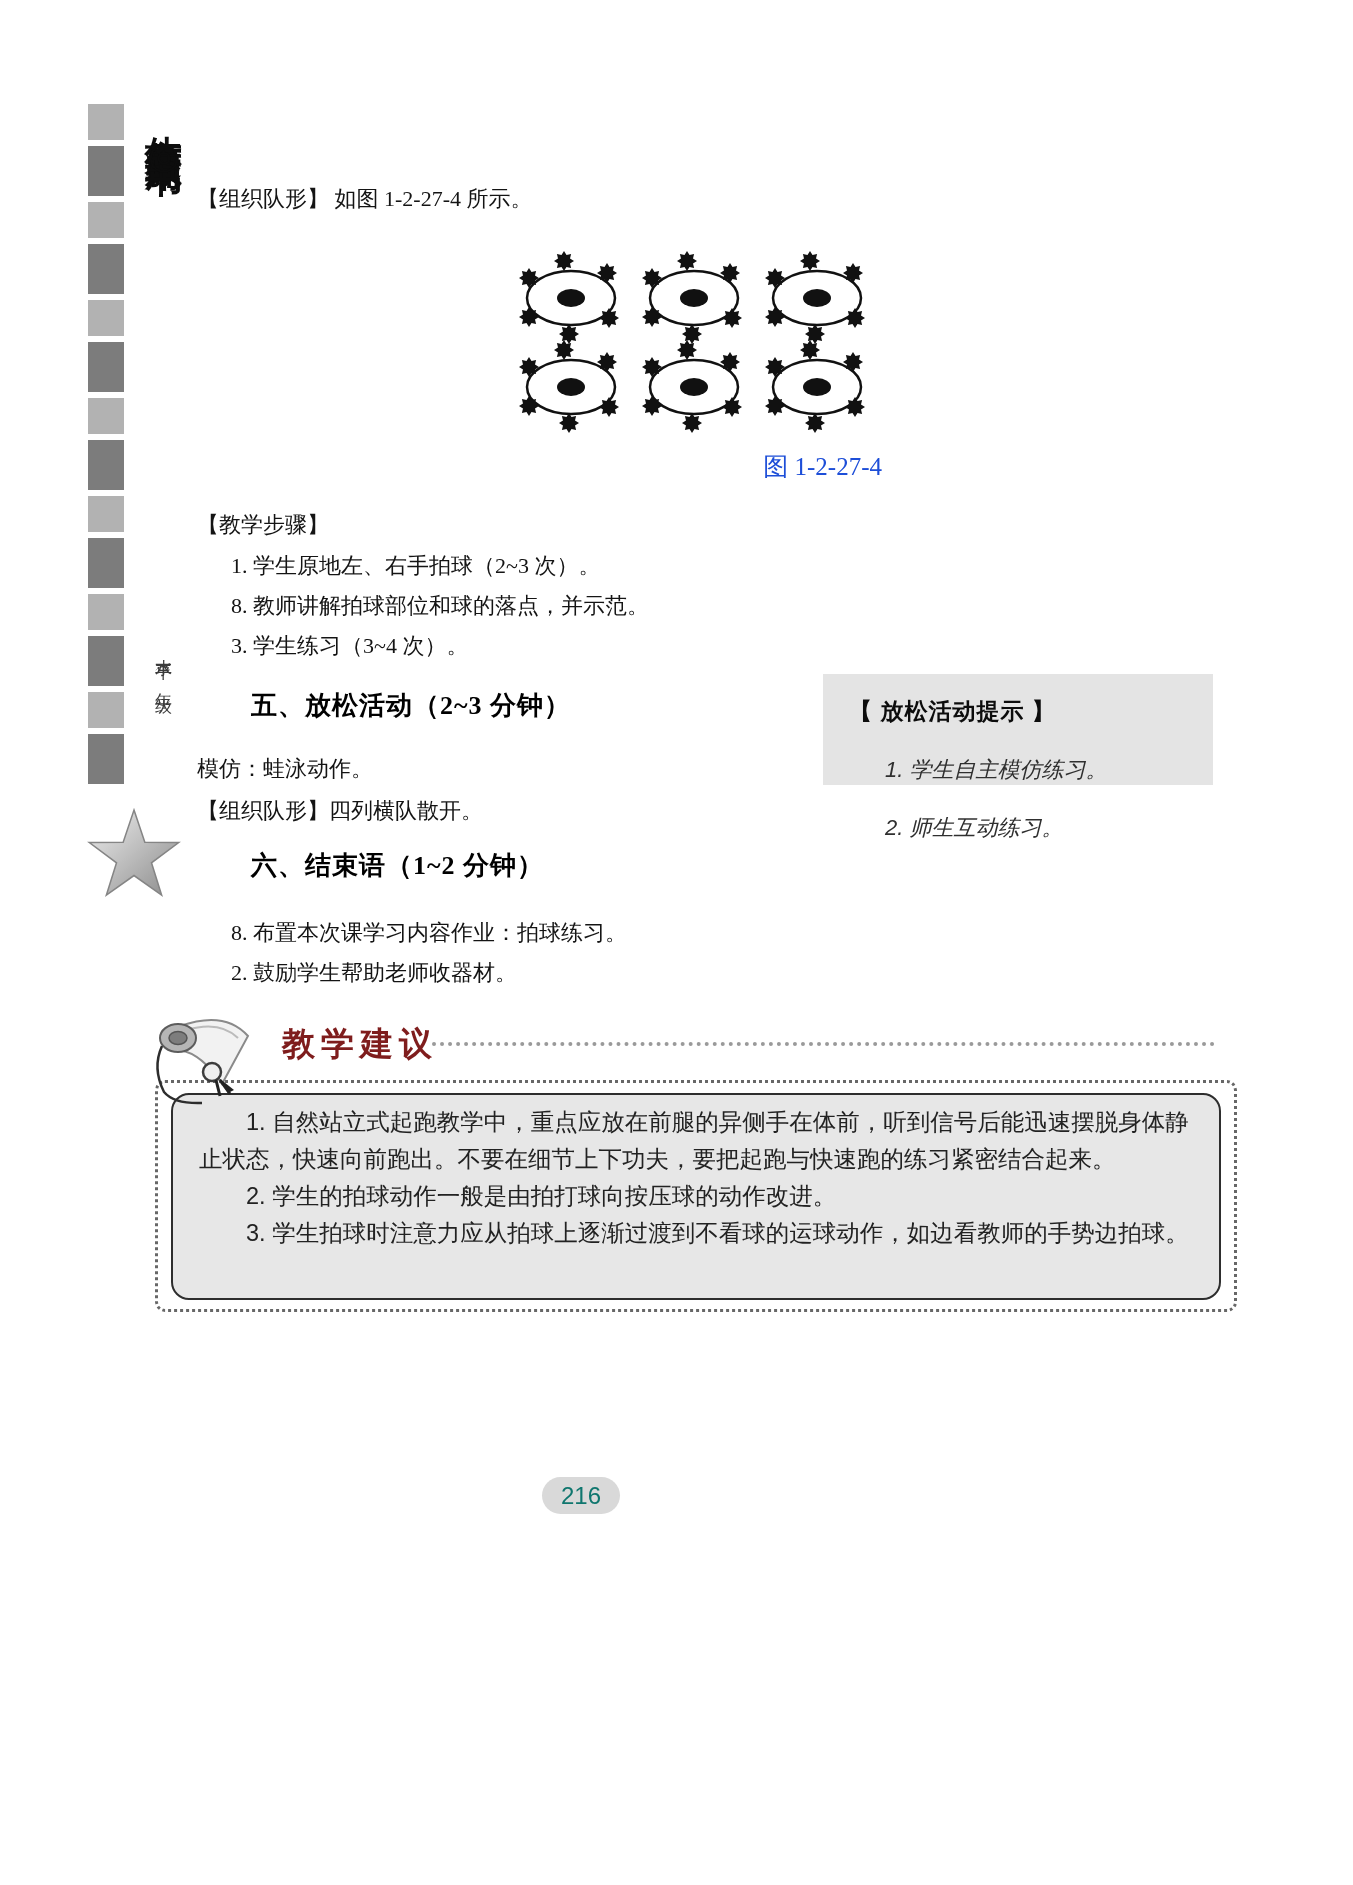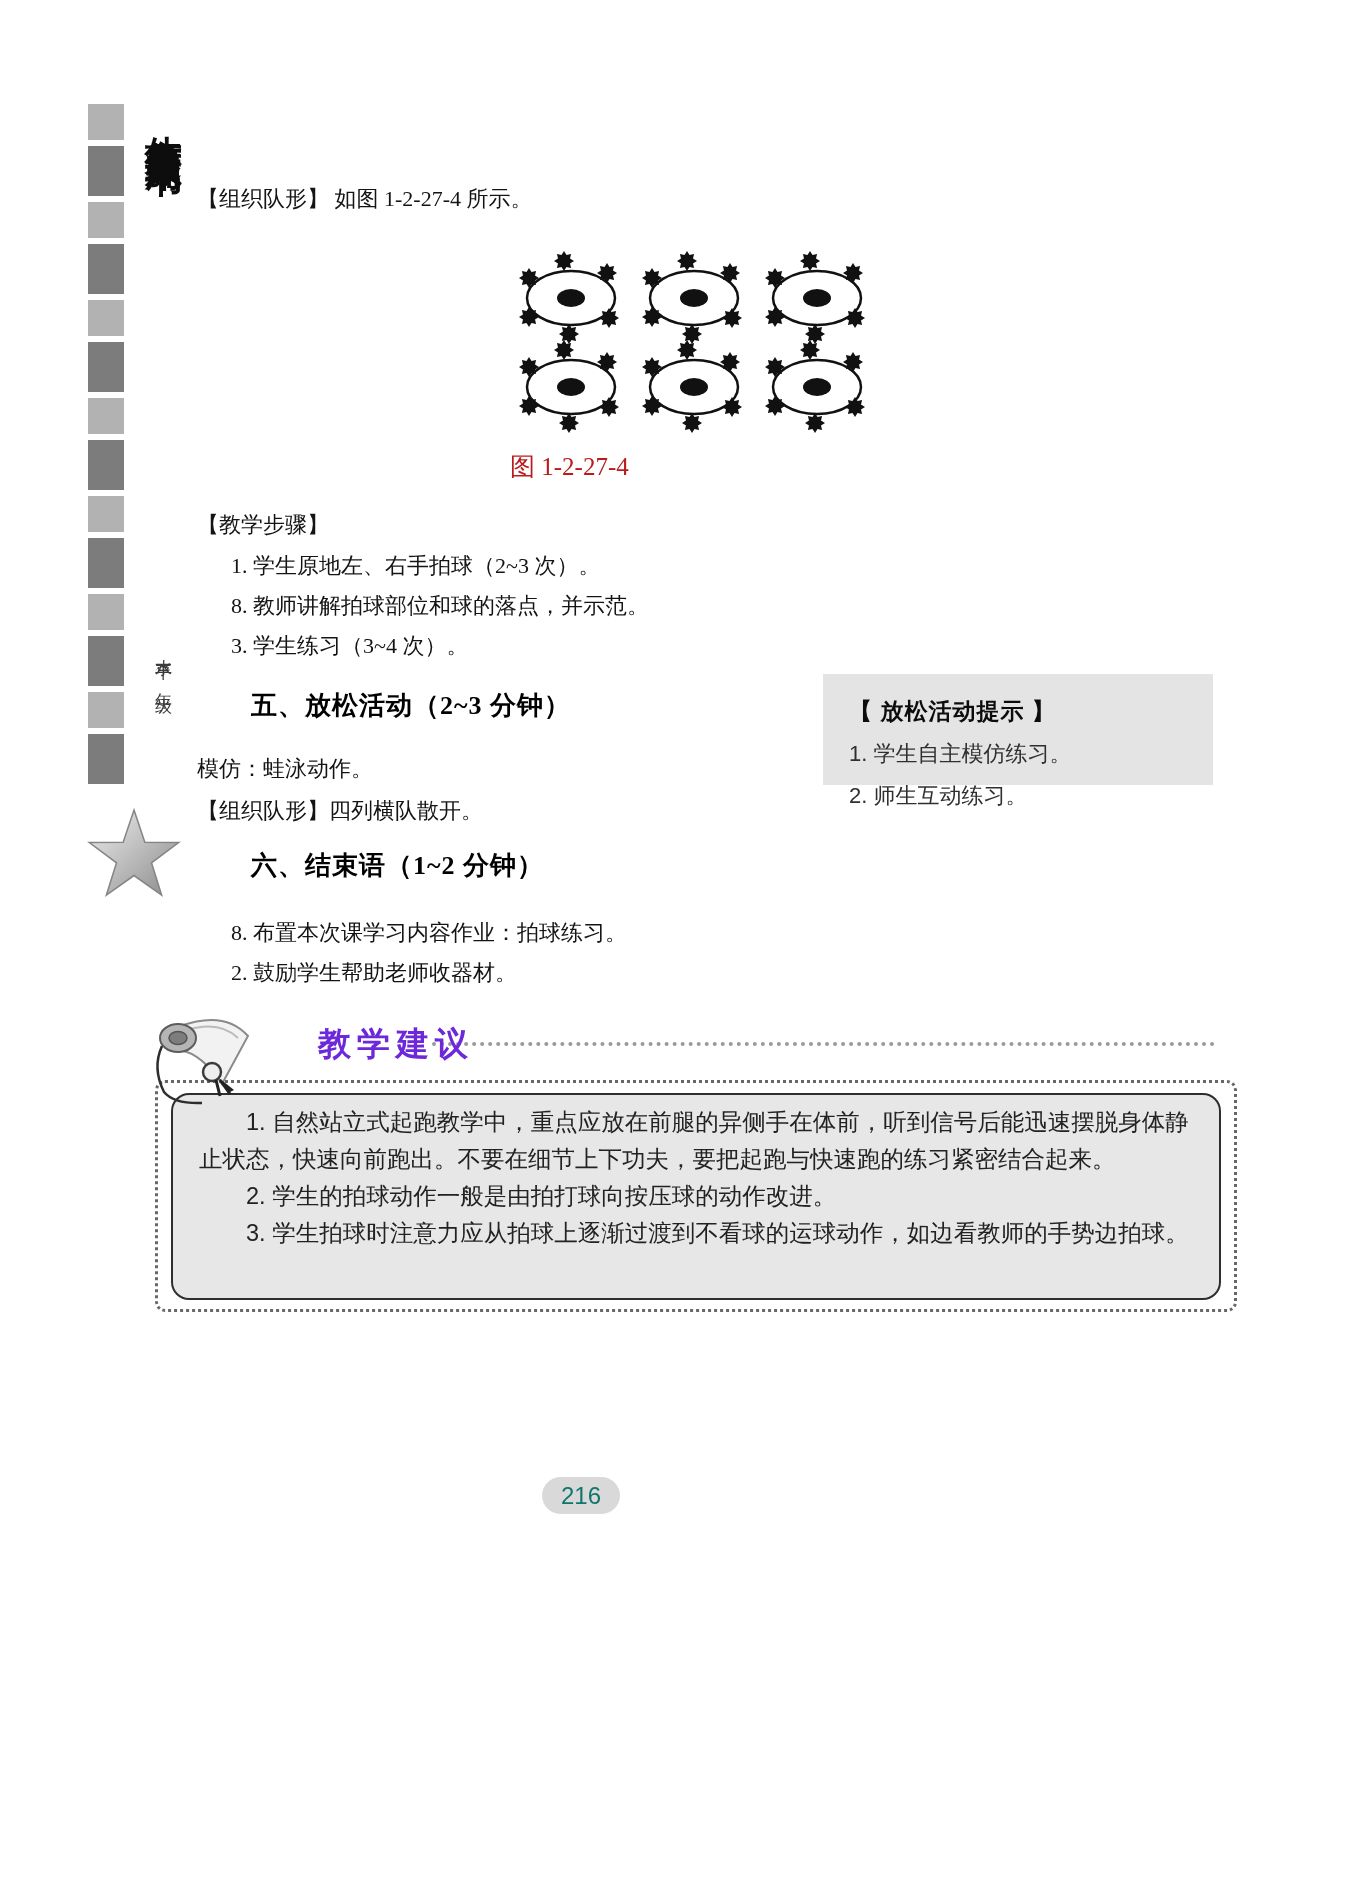--- a/index.html
+++ b/index.html
@@ -50,47 +50,47 @@
 
   
   .formation {
     position: absolute; left: 510px; top: 250px; width: 372px;
   }
   .form-row { display: flex; gap: 1px; }
   .form-row + .form-row { margin-top: -7px; }
   .unit-svg { display: block; }
   .fig-caption {
     position: absolute; left: 510px; top: 450px; width: 372px;
-    text-align: left; font-size: 25px; color: #b91c1c;
+    text-align: right; font-size: 25px; color: #1d4ed8;
   }
 
   
   .tip-box {
     position: absolute; left: 823px; top: 674px; width: 390px; height: 111px;
     background: #e4e4e4;
     font-family: "Liberation Sans", "DejaVu Sans", sans-serif;
   }
   .tip-title {
     padding: 22px 0 0 26px;
     font-size: 23px; font-weight: 700; color: #0c0c0c; letter-spacing: 1px;
   }
   .tip-item {
-    padding-left: 26px; margin-top: 12px;
-    font-size: 22px; color: #2f2f2f;
+    padding-left: 62px; margin-top: 28px;
+    font-size: 22px; color: #2f2f2f; font-style: italic;
   }
 
   
   .sug-underline {
     position: absolute; left: 432px; top: 1042px; width: 783px; height: 0;
     border-top: 4px dotted #9a9a9a;
   }
   .sug-title {
     position: absolute; left: 282px; top: 1022px;
     font-family: "Liberation Sans", "DejaVu Sans", sans-serif;
-    font-size: 33px; font-weight: 700; color: #6d28d9; letter-spacing: 6px; margin-left: 36px;
+    font-size: 33px; font-weight: 700; color: #7f1d1d; letter-spacing: 6px;
   }
   .sug-outer {
     position: absolute; left: 155px; top: 1080px; width: 1082px; height: 232px;
     border: 3px dotted #676767; border-radius: 10px;
   }
   .sug-inner {
     position: absolute; left: 171px; top: 1093px; width: 1050px; height: 207px;
     background: #e7e7e7; border: 2.5px solid #2e2e2e; border-radius: 18px;
     padding: 9px 26px 0 26px;
     font-family: "Liberation Sans", "DejaVu Sans", sans-serif;

